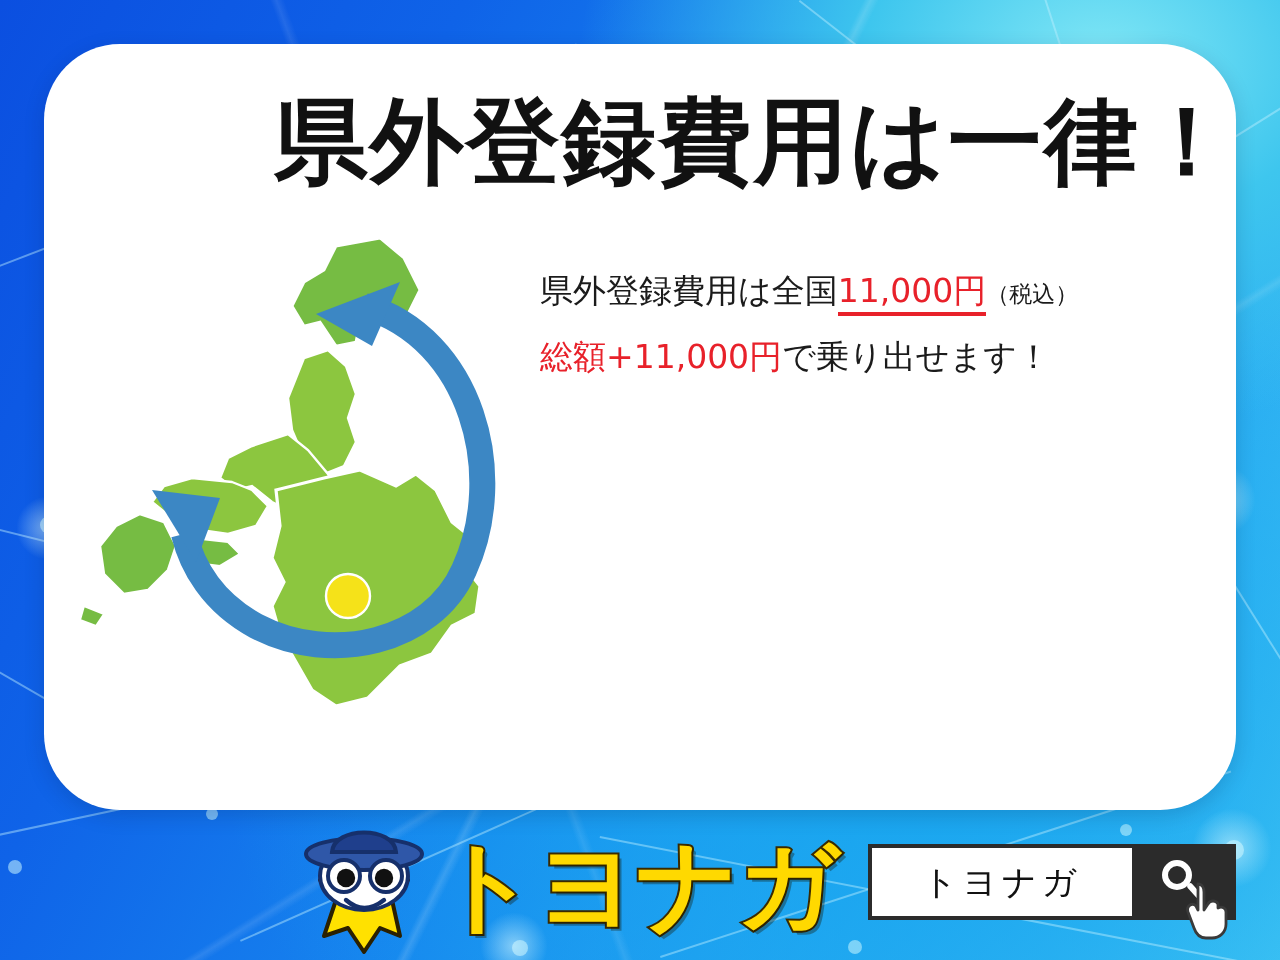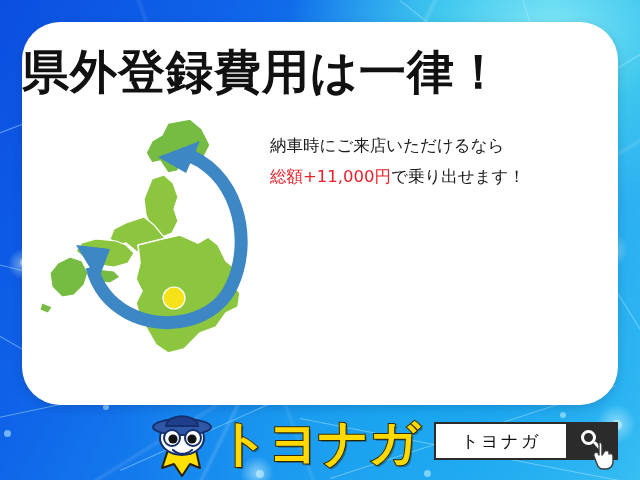--- a/index.html
+++ b/index.html
@@ -35,21 +35,21 @@
 
   
   .card{
     position:absolute;left:22px;top:22px;width:596px;height:383px;
     background:#ffffff;border-radius:38px;
     box-shadow:0 3px 10px rgba(0,30,80,.18);
   }
 
   
   .title{
-    position:absolute;left:0;top:24px;width:596px;text-align:left;
+    position:absolute;left:0;top:24px;width:596px;text-align:right;
     font-family:"DejaVu Sans","Liberation Sans",sans-serif;
     font-weight:bold;font-size:47px;line-height:1.12;color:#111111;
     letter-spacing:1px;white-space:nowrap;
   }
 
   
   .bodytext{
     position:absolute;left:248px;top:108px;width:330px;
     font-family:"DejaVu Sans","Liberation Sans",sans-serif;
     font-size:16.5px;line-height:31px;color:#1b1b1b;
@@ -162,21 +162,21 @@
 
         <path d="M160 24 L146 56 L118 40 Z" fill="#3c87c4"></path>
 
         <path d="M36 128 L70 132 L58 164 Z" fill="#3c87c4"></path>
 
         <circle cx="134" cy="181" r="11" fill="#f5e219" stroke="#ffffff" stroke-width="1.2"></circle>
       </svg>
     </div>
 
     <div class="bodytext">
-      <p>納車時にご来店いただけるなら</p>
+      <p><span>県外登録費用は全国</span><span class="red-u">11,000円</span><span class="tax">（税込）</span></p>
       <p><span class="red">総額+11,000円</span><span>で乗り出せます！</span></p>
       <div class="gap"></div>
     </div>
   </div>
 
   <div class="bottombar">
 
     <div class="mascot">
       <svg viewBox="0 0 80 70" xmlns="http://www.w3.org/2000/svg">
 

